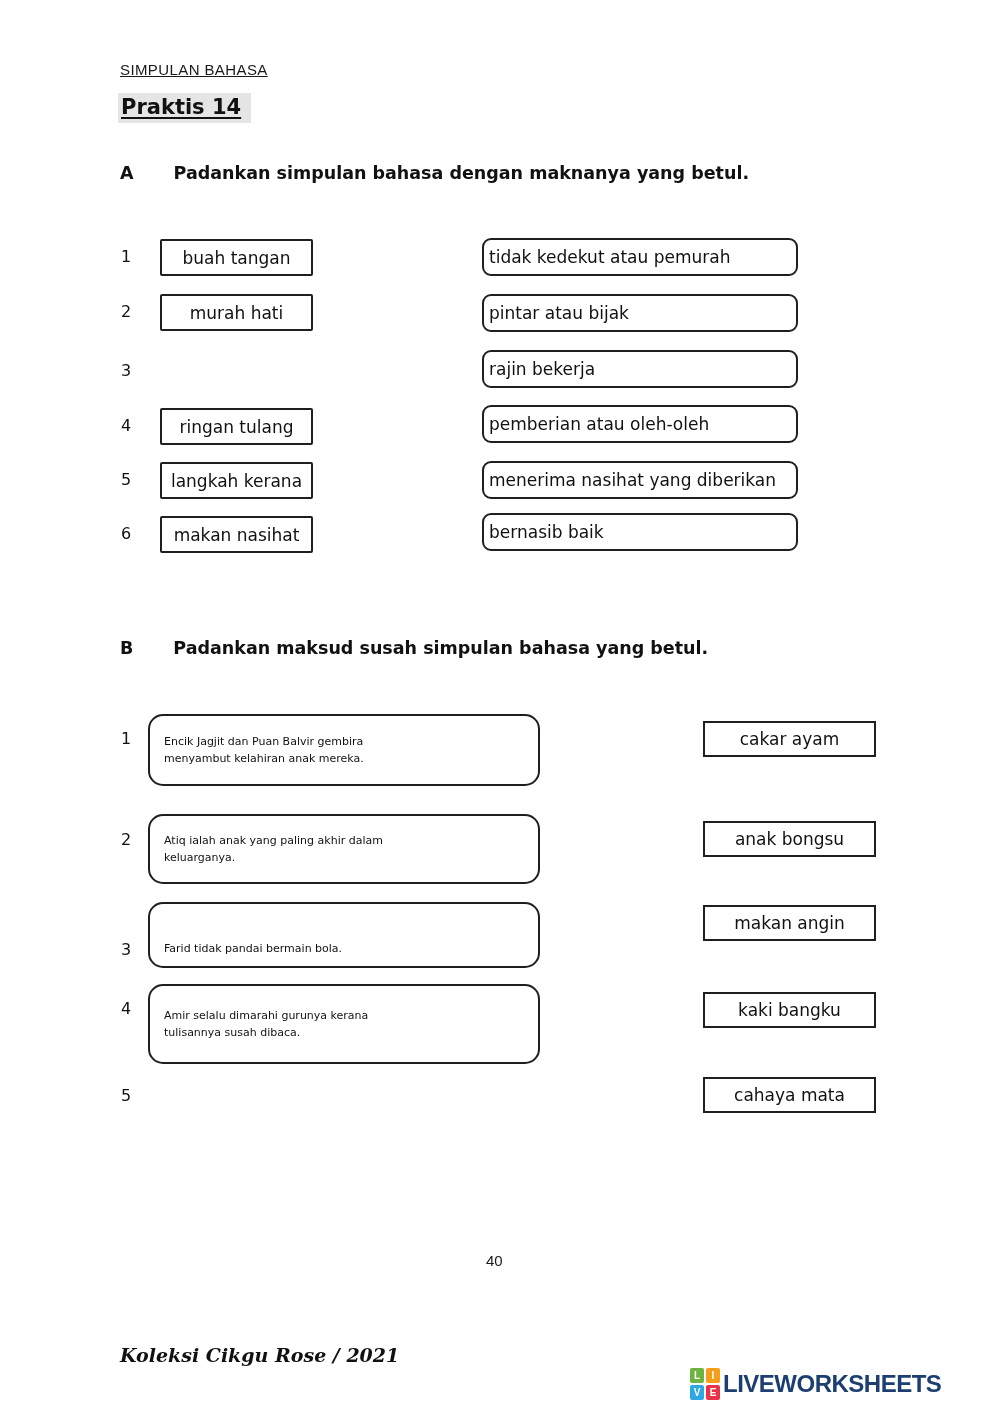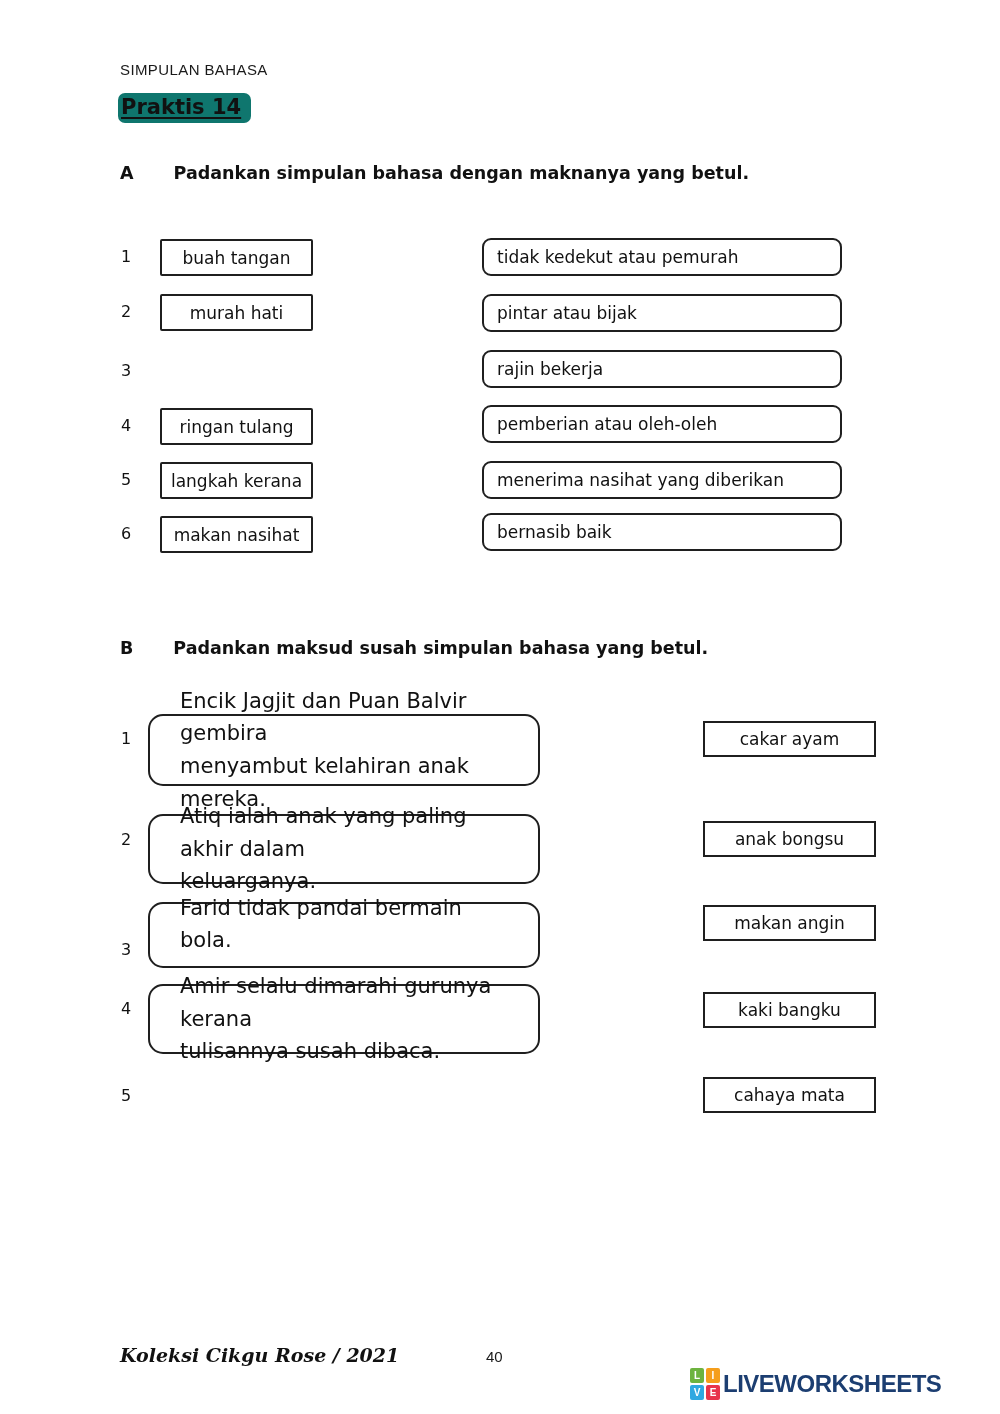--- a/index.html
+++ b/index.html
@@ -13,34 +13,34 @@
     overflow: hidden;
   }
 
   .doc-title {
     position: absolute;
     left: 120px; top: 61px;
     font-family: "Liberation Sans", sans-serif;
     font-size: 15px;
     letter-spacing: 0.4px;
     color: #1a1a1a;
+    text-decoration: underline;
   }
 
   .praktis {
     position: absolute;
     left: 118px; top: 93px;
-    background: #0f766e;
+    background: #e5e5e5;
     font-size: 21px;
     font-weight: bold;
     text-decoration: underline;
     text-decoration-thickness: 2px;
     text-underline-offset: 3px;
     padding: 2px 10px 4px 3px;
     color: #111111;
-    border-radius: 7px;
   }
 
   .sec-head {
     position: absolute;
     left: 120px;
     display: flex;
     gap: 40px;
     font-weight: bold;
     font-size: 17.5px;
     color: #111111;
@@ -71,51 +71,51 @@
   
   .a-left {
     left: 160px;
     width: 153px;
     height: 37px;
     border-radius: 2px;
     justify-content: center;
   }
   .a-right {
     left: 482px;
-    width: 360px;
+    width: 316px;
     height: 38px;
     border-radius: 9px;
-    padding-left: 13px;
+    padding-left: 5px;
   }
 
   
   .b-sentence {
     left: 148px;
     width: 392px;
     border-radius: 15px;
-    padding: 6px 30px;
-    font-size: 21px;
+    padding: 6px 14px;
+    font-size: 11px;
     line-height: 1.55;
     white-space: pre-line;
   }
   .b-sentence.align-bottom {
     align-items: flex-end;
     padding-bottom: 9px;
   }
   .b-answer {
     left: 703px;
     width: 173px;
     height: 36px;
     border-radius: 0;
     justify-content: center;
   }
 
   .page-number {
     position: absolute;
-    left: 486px; top: 1348px;
+    left: 486px; top: 1252px;
     font-family: "Liberation Sans", sans-serif;
     font-size: 15px;
     color: #1a1a1a;
   }
 
   .credit {
     position: absolute;
     left: 120px; top: 1344px;
     font-family: "DejaVu Serif", serif;
     font-style: italic;
@@ -232,21 +232,21 @@
       <span>anak bongsu</span>
     </div>
 
   <span class="num" style="top:940px">3</span>
   <div class="box b-sentence align-bottom" style="top:902px;height:66px"><span>Farid tidak pandai bermain bola.</span></div>
   <div class="box b-answer" style="top:905px">
       <span>makan angin</span>
     </div>
 
   <span class="num" style="top:999px">4</span>
-  <div class="box b-sentence" style="top:984px;height:70px"><span>Amir selalu dimarahi gurunya kerana
+  <div class="box b-sentence" style="top:984px;height:80px"><span>Amir selalu dimarahi gurunya kerana
 tulisannya susah dibaca.</span></div>
   <div class="box b-answer" style="top:992px">
       <span>kaki bangku</span>
     </div>
 
   <span class="num" style="top:1086px">5</span>
   <div class="box b-answer" style="top:1077px">
       <span>cahaya mata</span>
     </div>
 

